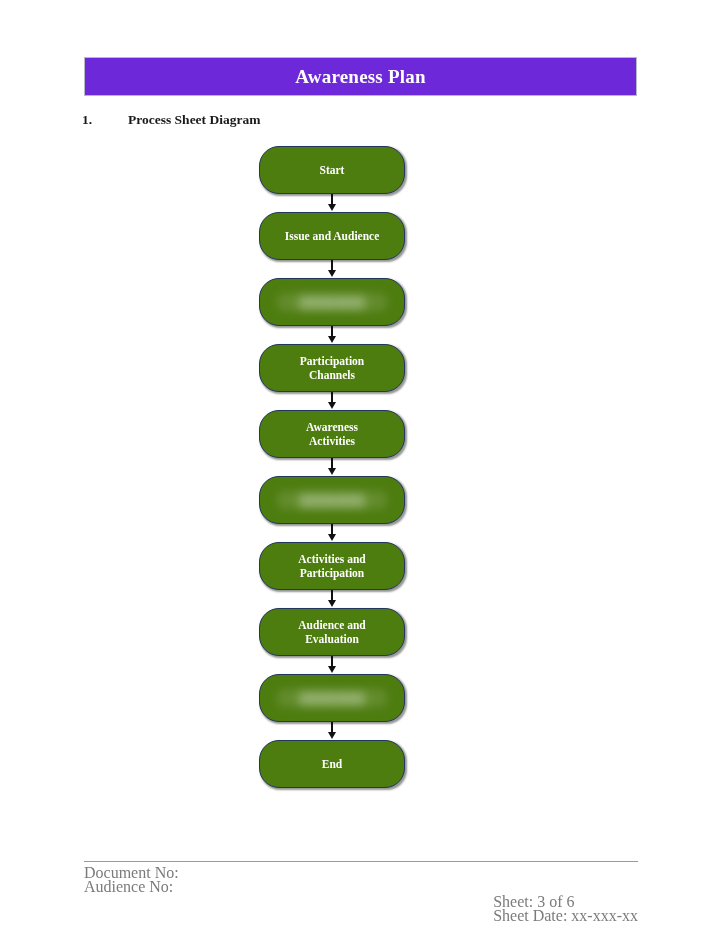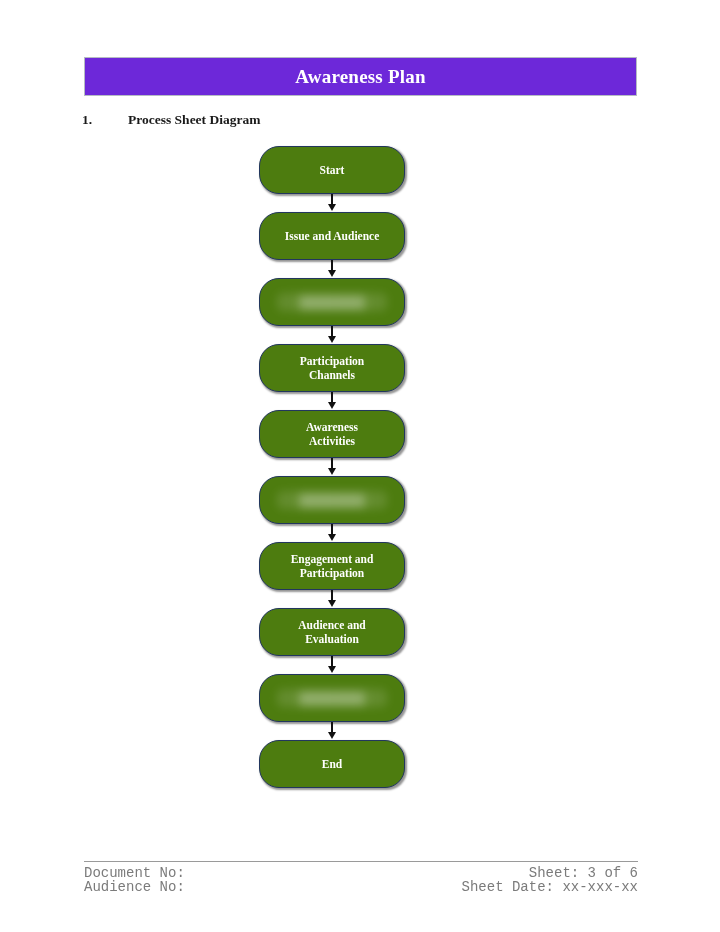--- a/index.html
+++ b/index.html
@@ -133,27 +133,27 @@
   }
   .footer-rule {
     width: 100%;
     height: 1px;
     background: #9a9a9a;
   }
   .footer-cols {
     display: flex;
     justify-content: space-between;
     margin-top: 4px;
-    font-size: 14px;
+    font-size: 16px;
     color: #7b7b7b;
     line-height: 14px;
-    font-family: Liberation Mono, monospace;
   }
   .footer-col-right {
-    text-align: right;
+    text-align: left;
+    margin-top: 29px;
   }
 </style>
 </head>
 <body>
 
 <div class="doc-header">
   <div class="doc-header-title">Awareness Plan</div>
 </div>
 
 <div class="section-heading">
@@ -200,21 +200,21 @@
       <div class="conn-head"></div>
     </div>
     <div class="flow-node redacted">
       <div class="flow-label">████████</div>
     </div>
     <div class="flow-connector">
       <div class="conn-line"></div>
       <div class="conn-head"></div>
     </div>
     <div class="flow-node">
-      <div class="flow-label">Engagement and
+      <div class="flow-label">Activities and
 Participation</div>
     </div>
     <div class="flow-connector">
       <div class="conn-line"></div>
       <div class="conn-head"></div>
     </div>
     <div class="flow-node">
       <div class="flow-label">Audience and
 Evaluation</div>
     </div>

